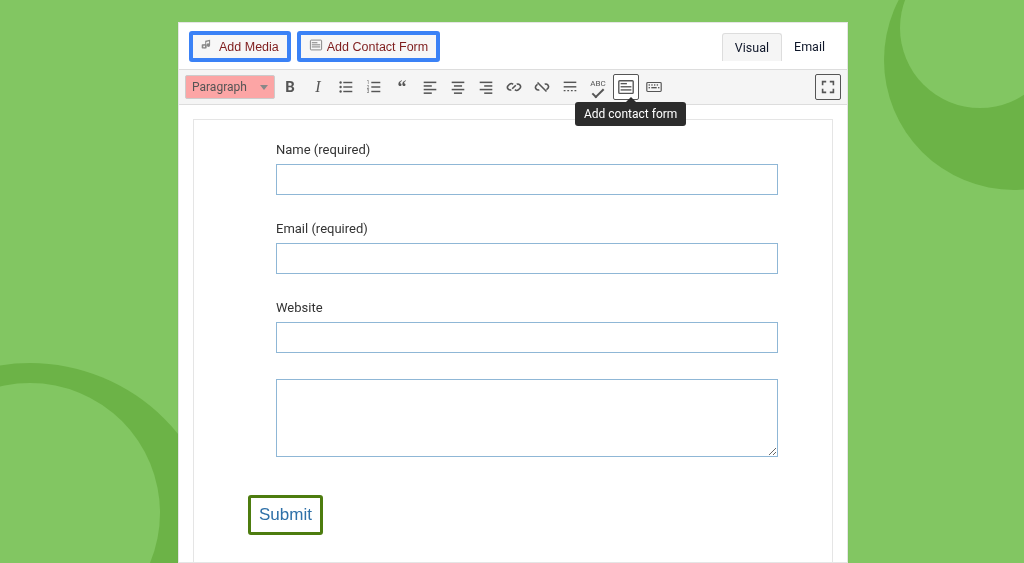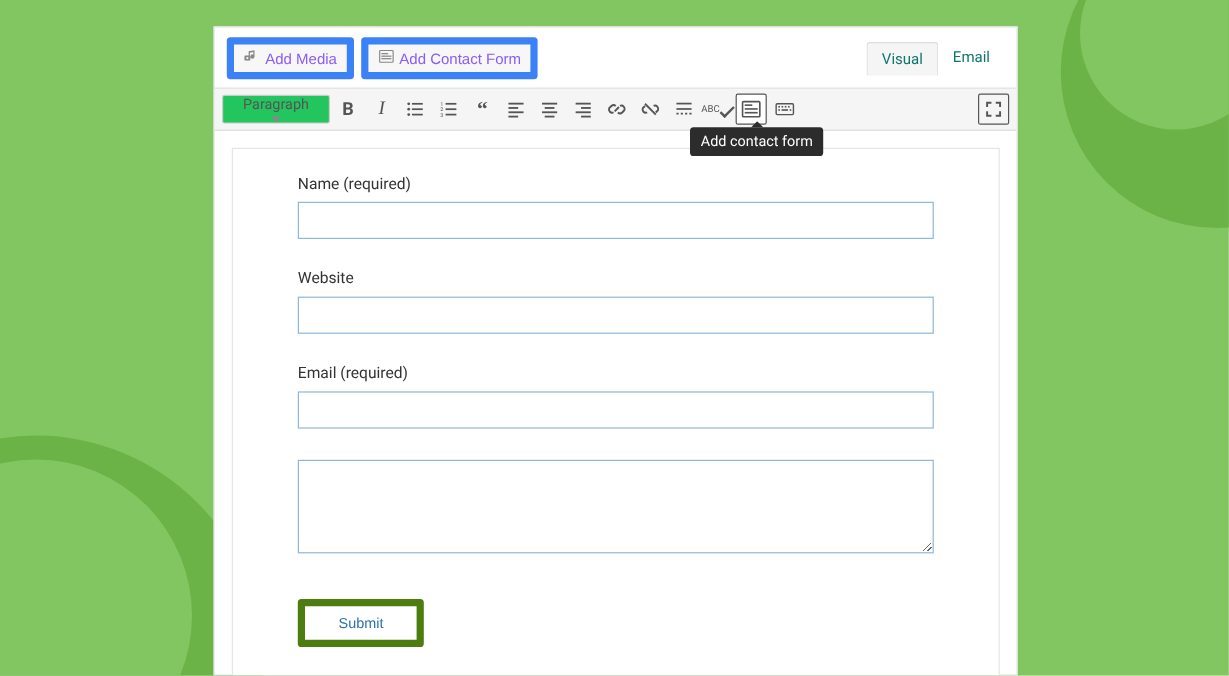--- a/index.html
+++ b/index.html
@@ -27,77 +27,77 @@
       display:flex;flex-direction:column;
     }
     .media-row{
       padding:8px 10px 7px;
       border-bottom:1px solid #ddd;
       display:flex;align-items:center;justify-content:space-between;
     }
     .media-buttons{display:flex;gap:6px;}
     .media-btn{
       display:flex;align-items:center;gap:4px;
-      background:#f7f7f7;border:6px solid #3b82f6;border-radius:3px;
-      padding:3px 8px;font-size:12.5px;color:#8b5cf6;cursor:pointer;
+      background:#f7f7f7;border:4px solid #3b82f6;border-radius:3px;
+      padding:3px 8px;font-size:12.5px;color:#7f1d1d;cursor:pointer;
     }
     .media-btn svg{width:14px;height:14px;fill:#888;}
     .tabs{display:flex;}
-    .tab{font-size:12.5px;color:#0f766e;padding:6px 12px;cursor:pointer;}
+    .tab{font-size:12.5px;color:#0f172a;padding:6px 12px;cursor:pointer;}
     .tab.active{background:#f5f5f5;border:1px solid #ddd;border-bottom:none;border-radius:3px 3px 0 0;}
     
     .toolbar{
       background:#f5f5f5;border-bottom:1px solid #ddd;
       padding:4px 6px;display:flex;align-items:center;gap:2px;
       position:relative;
     }
     .para-select{
       display:flex;align-items:center;justify-content:space-between;
-      background:#22c55e;border:1px solid #ccc;border-radius:2px;
+      background:#fca5a5;border:1px solid #ccc;border-radius:2px;
       height:24px;padding:0 6px;font-size:12px;color:#555;
-      width:90px;cursor:pointer;flex-direction:column;
+      width:90px;cursor:pointer;
     }
     .para-select .caret{border-left:4px solid transparent;border-right:4px solid transparent;border-top:5px solid #888;}
     .tbtn{
       width:26px;height:26px;display:flex;align-items:center;justify-content:center;
       cursor:pointer;color:#555;border-radius:2px;
     }
     .tbtn.active{border:1px solid #555;background:#fff;}
     .tbtn svg{width:18px;height:18px;fill:#555;}
-    .abc{font-size:8px;line-height:1;color:#555;display:flex;flex-direction:row;align-items:center;}
+    .abc{font-size:8px;line-height:1;color:#555;display:flex;flex-direction:column;align-items:center;}
     .abc-check{width:12px;height:6px;border-left:2px solid #555;border-bottom:2px solid #555;transform:rotate(-45deg);margin-top:1px;}
     .fs-btn{margin-left:auto;border:1px solid #555;}
     .tooltip{
       position:absolute;top:32px;left:396px;
       background:#2c2c2c;color:#fff;font-size:12px;
       padding:5px 9px;border-radius:3px;white-space:nowrap;
     }
     .tooltip::before{
       content:"";position:absolute;top:-5px;left:50%;transform:translateX(-50%);
       border-left:5px solid transparent;border-right:5px solid transparent;border-bottom:5px solid #2c2c2c;
     }
 
     .content{
       flex:1;padding:14px;overflow:auto;
     }
     .content-inner{
       border:1px solid #e5e5e5;background:#fff;
       padding:22px 54px 32px;
     }
-    .field{margin-bottom:26px;}
+    .field{margin-bottom:26px;margin-left:28px;}
     .field label{font-size:13px;color:#333;display:block;margin-bottom:7px;}
     .field input,.field textarea{
       width:100%;border:1px solid #8fb7d6;background:#fff;
       padding:6px;font-size:13px;font-family:inherit;
     }
     .field input{height:31px;}
     .field textarea{height:78px;resize:both;display:block;}
     .submit-btn{
-      border:6px solid #4d7c0f;background:#fff;color:#2e70a8;
-      padding:7px 28px;font-size:12px;border-radius:3px;cursor:pointer;
+      border:3px solid #4d7c0f;background:#fff;color:#2e70a8;
+      padding:7px 8px;font-size:17px;border-radius:3px;cursor:pointer;
       margin-top:12px;
     }
   </style>
 </head>
 <body>
 
 <div class="blob blob1"></div>
 <div class="blob blob2"></div>
 
 <div class="editor">
@@ -238,27 +238,27 @@
     <div class="tooltip">Add contact form</div>
   </div>
 
   <div class="content">
     <div class="content-inner">
       <div class="field">
         <label>Name (required)</label>
         <input type="text" value="" style="">
       </div>
       <div class="field">
+        <label>Email (required)</label>
+        <input type="text" value="" style="">
+      </div>
+      <div class="field">
         <label>Website</label>
         <input type="text" value="" style="">
       </div>
       <div class="field">
-        <label>Email (required)</label>
-        <input type="text" value="" style="">
-      </div>
-      <div class="field">
         <textarea style=""></textarea>
       </div>
       <button class="submit-btn">Submit</button>
     </div>
   </div>
 
 </div>
 
 </body></html>

